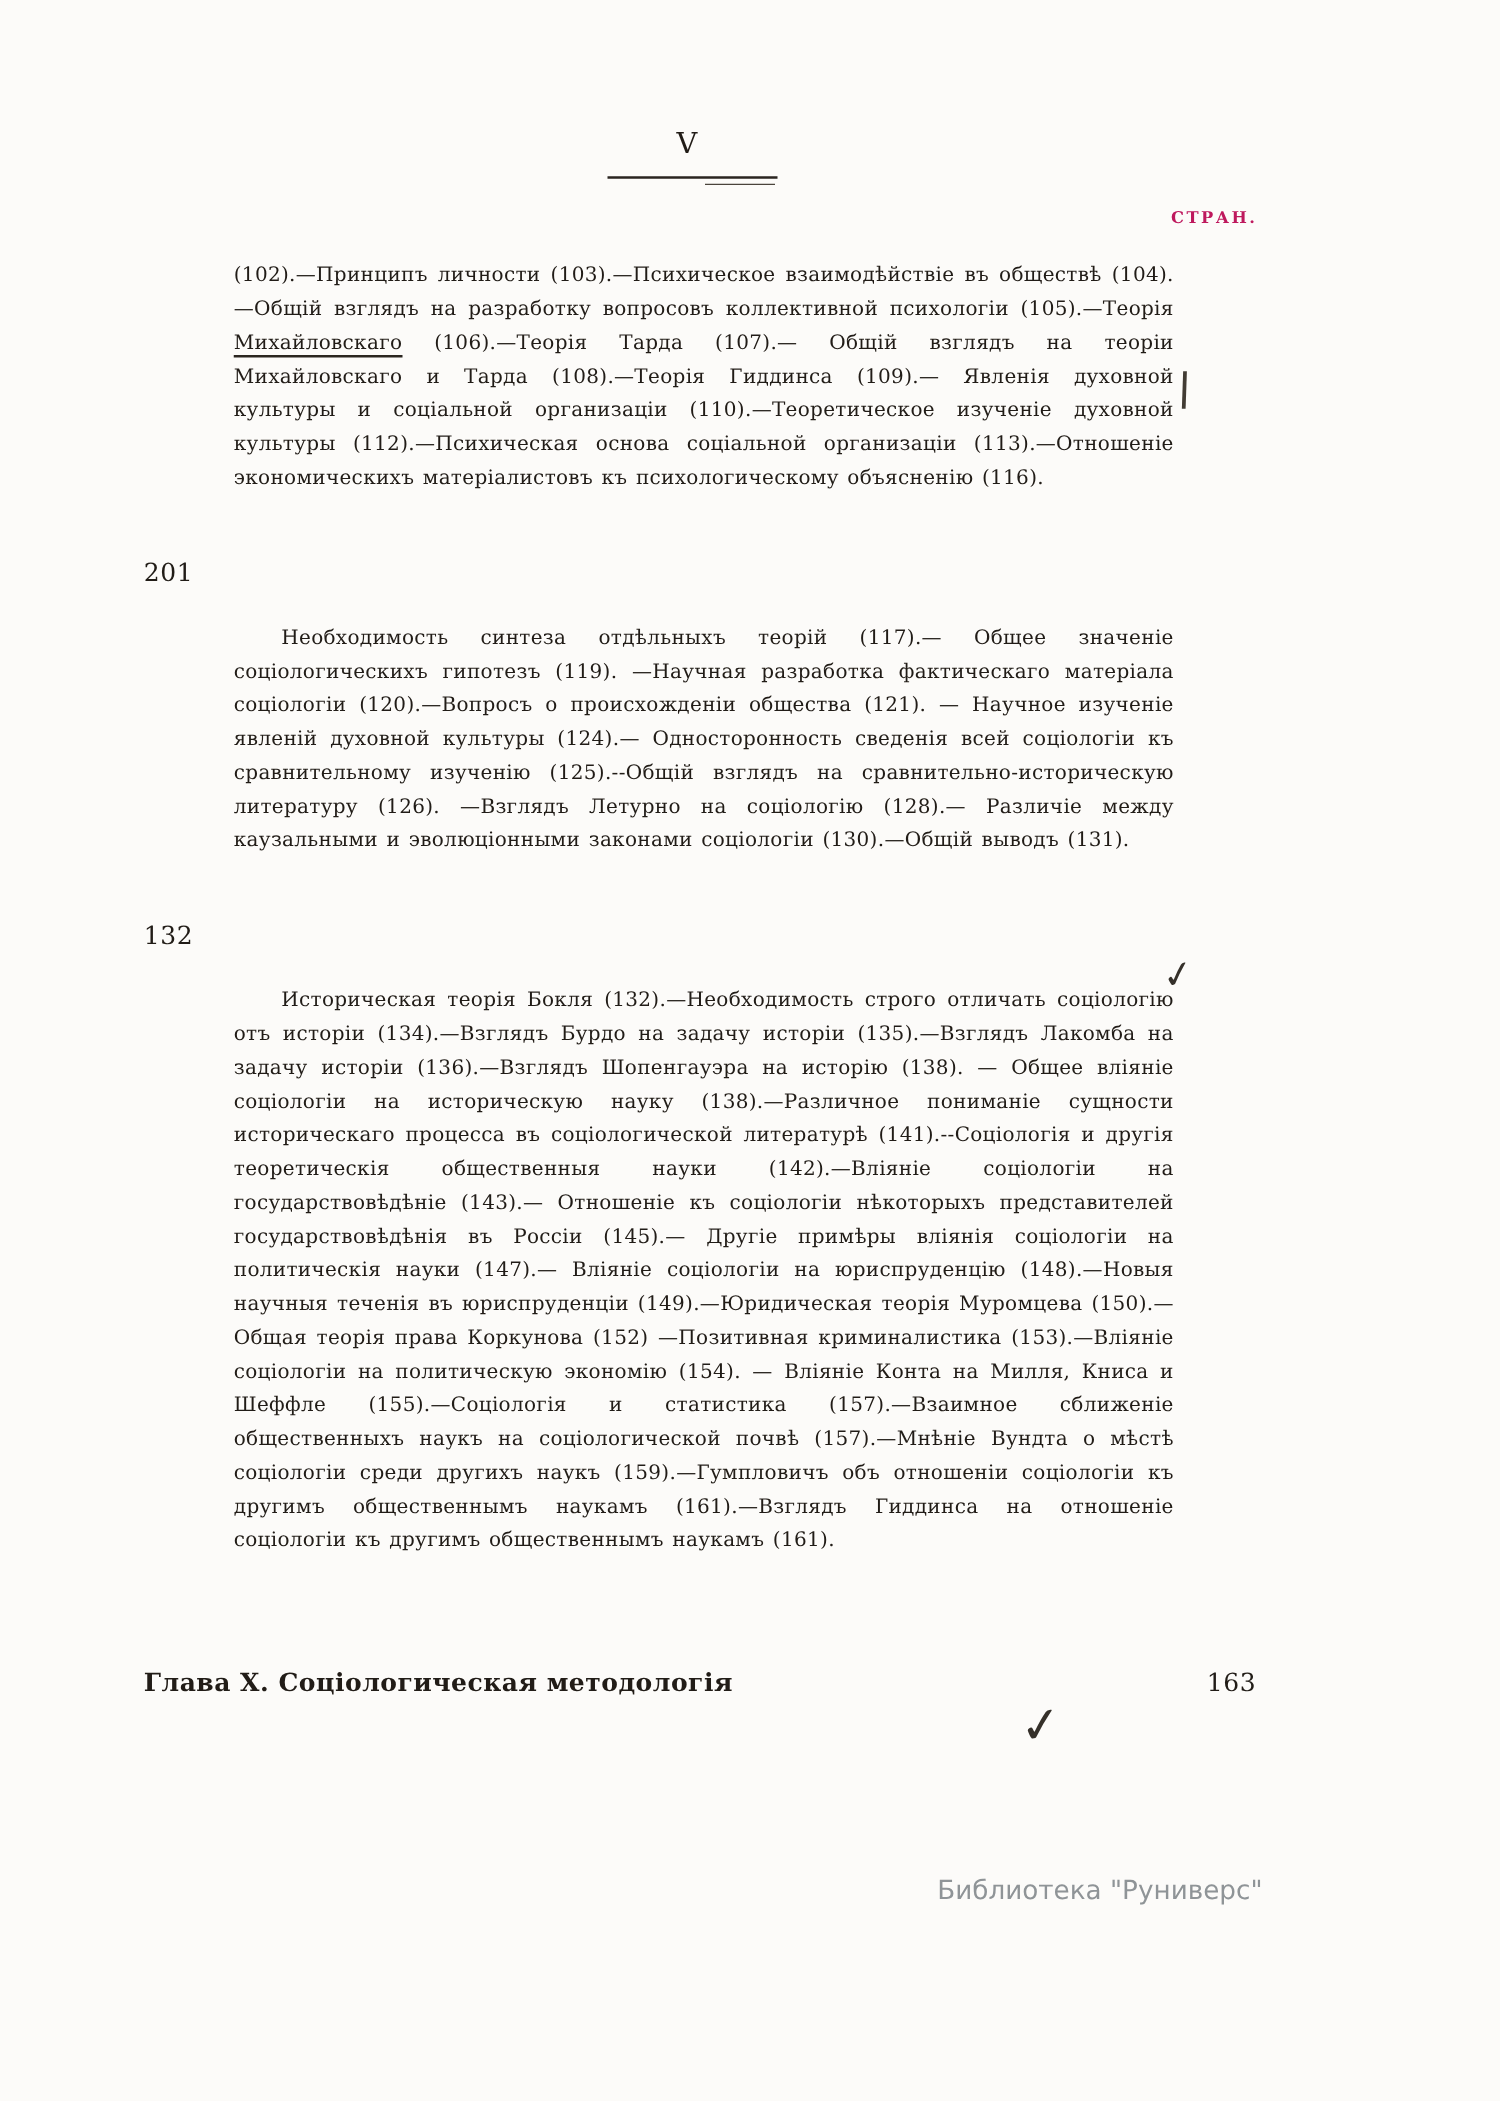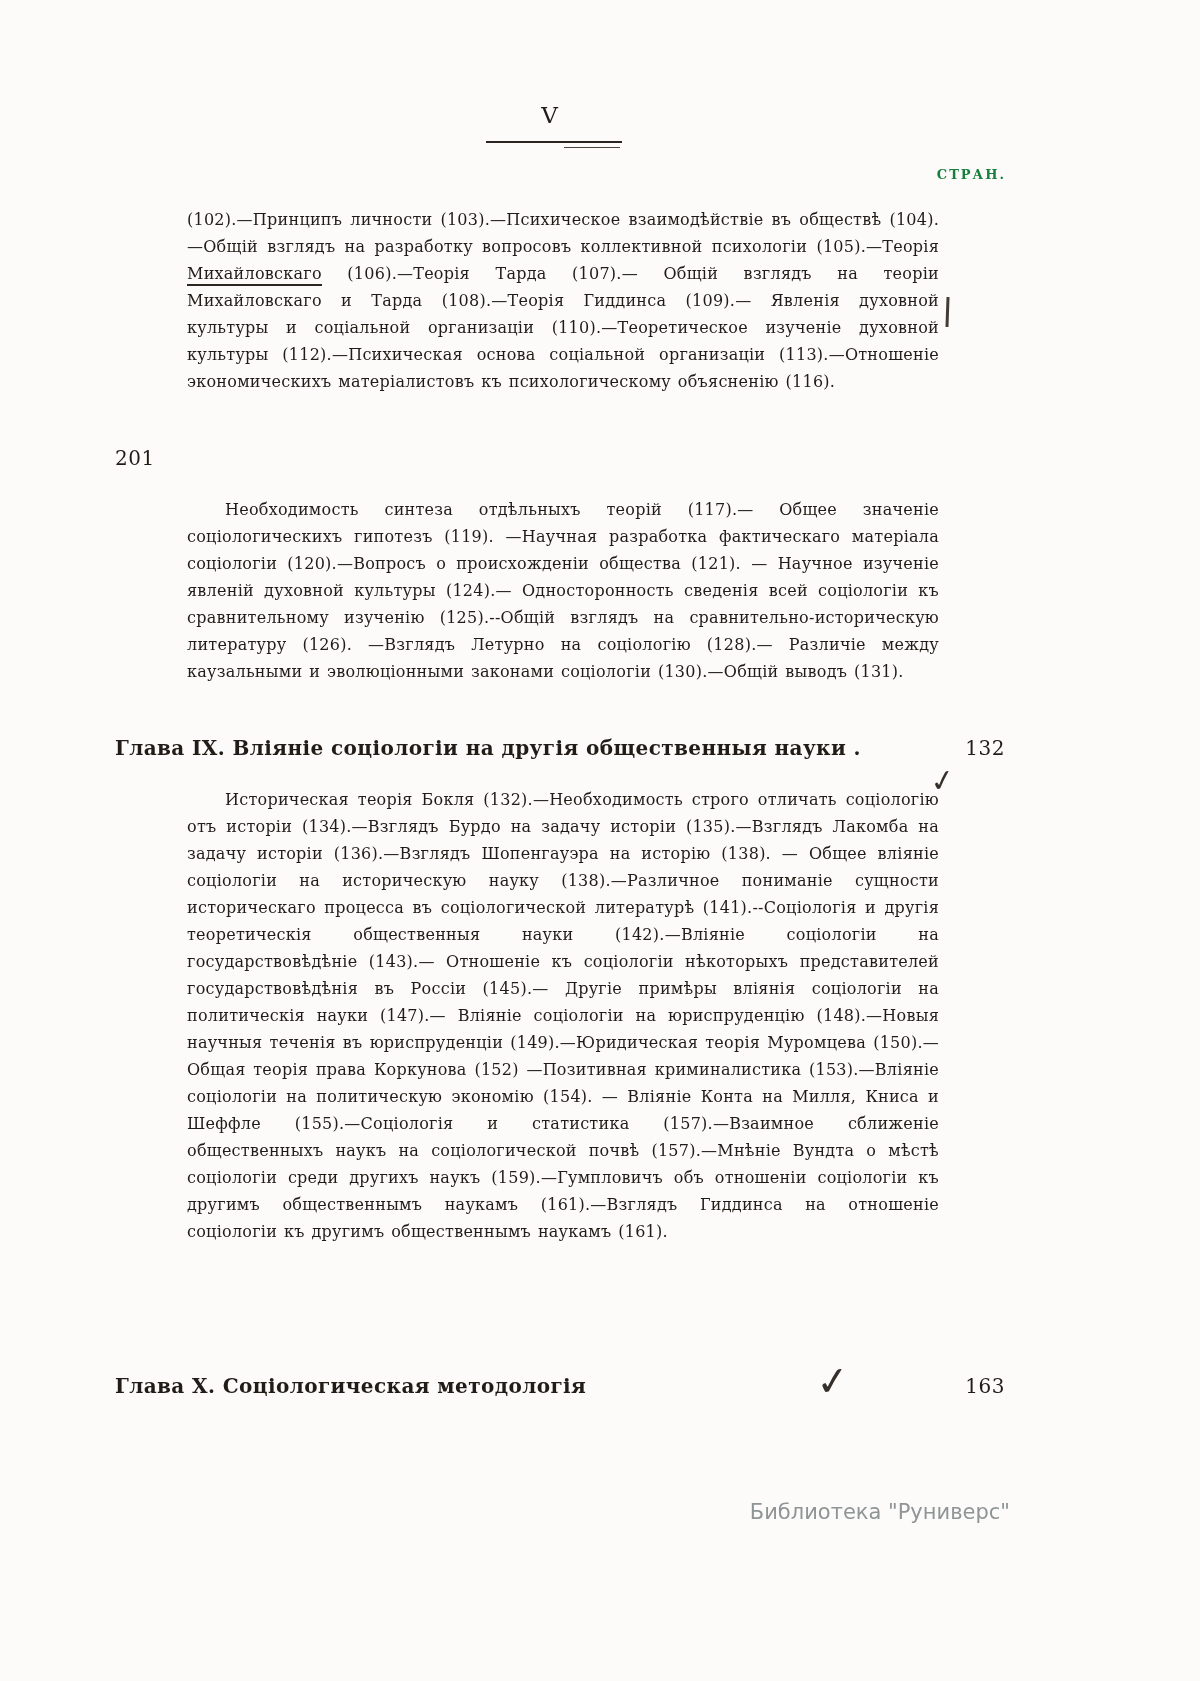--- a/index.html
+++ b/index.html
@@ -45,21 +45,21 @@
   }
   .column-label {
     position: absolute;
     top: 167px;
     left: 898px;
     width: 108px;
     text-align: right;
     font-size: 13px;
     font-weight: bold;
     letter-spacing: 2px;
-    color: #15803d;
+    color: #be185d;
   }
   .para {
     position: absolute;
     left: 187px;
     width: 752px;
     font-size: 16px;
     line-height: 27px;
     letter-spacing: 0.25px;
     word-spacing: 1.5px;
     text-align: justify;
@@ -140,26 +140,25 @@
   <div class="column-label">СТРАН.</div>
 
   <p class="para" style="top:190px;"><span>(102).—Принципъ личности (103).—Психическое взаимодѣйствіе въ обществѣ (104).—Общій взглядъ на разработку вопросовъ коллективной психологіи (105).—Теорія </span><span class="pen-underline">Михайловскаго</span><span> (106).—Теорія Тарда (107).— Общій взглядъ на теоріи Михайловскаго и Тарда (108).—Теорія Гиддинса (109).— Явленія духовной культуры и соціальной организаціи (110).—Теоретическое изученіе духовной культуры (112).—Психическая основа соціальной организаціи (113).—Отношеніе экономическихъ матеріалистовъ къ психологическому объясненію (116).</span></p>
 
   <div class="chapter-heading" style="top:445px;">
     <span class="chapter-page">201</span>
   </div>
   <p class="para indent-first" style="top:480px;">Необходимость синтеза отдѣльныхъ теорій (117).— Общее значеніе соціологическихъ гипотезъ (119). —Научная разработка фактическаго матеріала соціологіи (120).—Вопросъ о происхожденіи общества (121). — Научное изученіе явленій духовной культуры (124).— Односторонность сведенія всей соціологіи къ сравнительному изученію (125).--Общій взглядъ на сравнительно-историческую литературу (126). —Взглядъ Летурно на соціологію (128).— Различіе между каузальными и эволюціонными законами соціологіи (130).—Общій выводъ (131).</p>
 
   <div class="chapter-heading" style="top:735px;">
-    <span class="chapter-title">Глава IX. Вліяніе соціологіи на другія общественныя науки .</span>
     <span class="chapter-page">132</span>
   </div>
   <p class="para indent-first" style="top:770px;">Историческая теорія Бокля (132).—Необходимость строго отличать соціологію отъ исторіи (134).—Взглядъ Бурдо на задачу исторіи (135).—Взглядъ Лакомба на задачу исторіи (136).—Взглядъ Шопенгауэра на исторію (138). — Общее вліяніе соціологіи на историческую науку (138).—Различное пониманіе сущности историческаго процесса въ соціологической литературѣ (141).--Соціологія и другія теоретическія общественныя науки (142).—Вліяніе соціологіи на государствовѣдѣніе (143).— Отношеніе къ соціологіи нѣкоторыхъ представителей государствовѣдѣнія въ Россіи (145).— Другіе примѣры вліянія соціологіи на политическія науки (147).— Вліяніе соціологіи на юриспруденцію (148).—Новыя научныя теченія въ юриспруденціи (149).—Юридическая теорія Муромцева (150).—Общая теорія права Коркунова (152) —Позитивная криминалистика (153).—Вліяніе соціологіи на политическую экономію (154). — Вліяніе Конта на Милля, Книса и Шеффле (155).—Соціологія и статистика (157).—Взаимное сближеніе общественныхъ наукъ на соціологической почвѣ (157).—Мнѣніе Вундта о мѣстѣ соціологіи среди другихъ наукъ (159).—Гумпловичъ объ отношеніи соціологіи къ другимъ общественнымъ наукамъ (161).—Взглядъ Гиддинса на отношеніе соціологіи къ другимъ общественнымъ наукамъ (161).</p>
 
-  <div class="chapter-heading" style="top:1333px;margin-top:40px;">
+  <div class="chapter-heading" style="top:1333px;">
     <span class="chapter-title">Глава X. Соціологическая методологія</span>
     <span class="chapter-page">163</span>
   </div>
 
   <div class="margin-stroke"></div>
   <div class="handwritten-check check-margin-ix">✓</div>
   <div class="handwritten-check check-inline-x">✓</div>
 
   <div class="watermark">Библиотека "Руниверс"</div>
 

